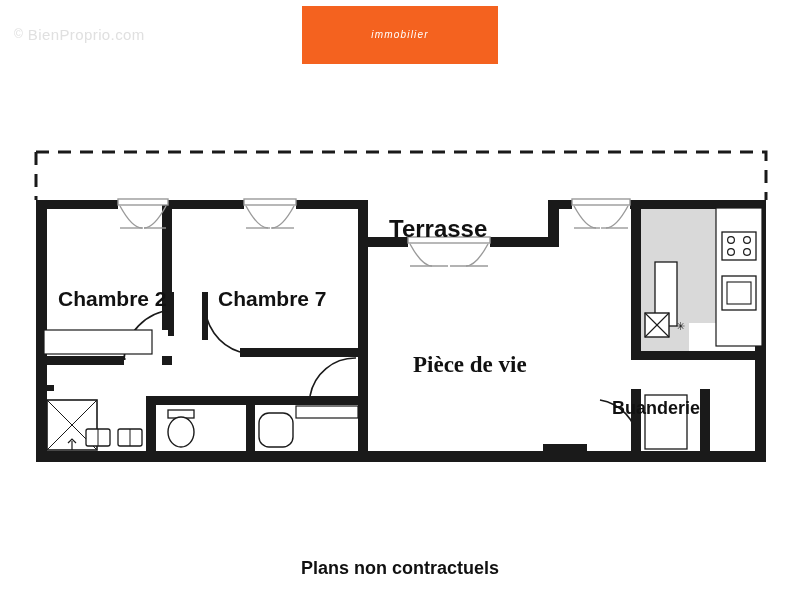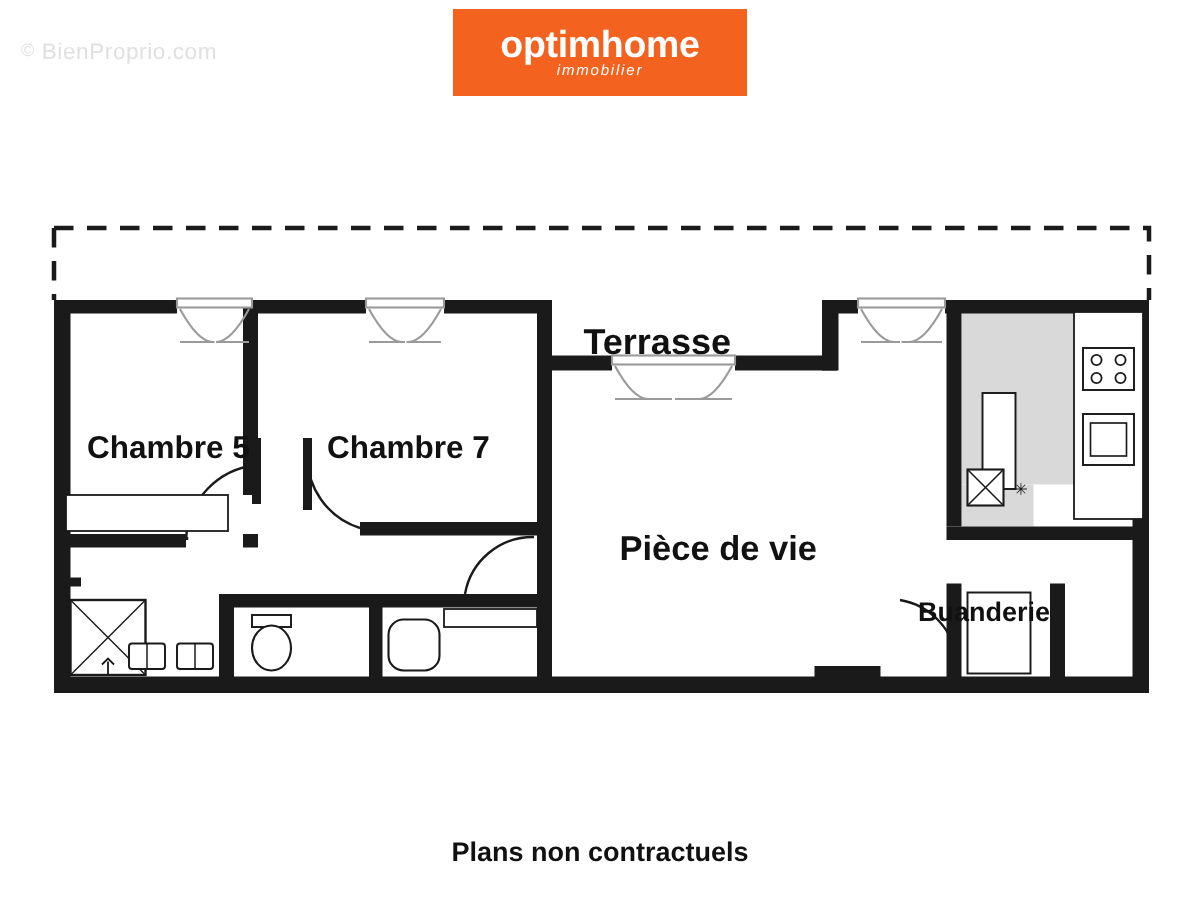--- a/index.html
+++ b/index.html
@@ -32,33 +32,32 @@
   .footer{
     position:absolute;left:0;top:558px;width:800px;text-align:center;
     font-size:18px;font-weight:bold;color:#111;
   }
   .lbl{
     position:absolute;font-weight:bold;color:#111;white-space:nowrap;margin-top:36px;
   }
   .lbl-terrasse{left:389px;top:179px;font-size:24px;}
   .lbl-ch2{left:58px;top:251px;font-size:21px;}
   .lbl-ch1{left:218px;top:251px;font-size:21px;}
-  .lbl-pdv{left:413px;top:316px;font-size:23px;}
+  .lbl-pdv{left:413px;top:316px;font-size:23px;font-family:Liberation Serif, serif;}
   .lbl-buand{left:612px;top:362px;font-size:18px;}
 </style>
 </head>
 <body>
 
 <div class="watermark">
   <span class="c">©</span>
   <span>BienProprio.com</span>
 </div>
 
 <div class="logo">
-  <div class="brand">optimhome</div>
   <div class="sub">immobilier</div>
 </div>
 
 <svg class="plan" viewBox="0 0 800 613" xmlns="http://www.w3.org/2000/svg">
 
   <g>
     <path d="M36 152 H766 V200" fill="none" stroke="#1a1a1a" stroke-width="3" stroke-dasharray="13 9"></path>
     <path d="M36 152 V200" fill="none" stroke="#1a1a1a" stroke-width="3" stroke-dasharray="13 9"></path>
   </g>
 
@@ -192,18 +191,18 @@
     <rect x="645" y="313" width="24" height="24" fill="#ffffff" stroke-width="1.4"></rect>
     <line x1="645" y1="313" x2="669" y2="337" stroke-width="1.1"></line>
     <line x1="669" y1="313" x2="645" y2="337" stroke-width="1.1"></line>
     <text x="676" y="330" font-family="'Liberation Sans', sans-serif" font-size="11" fill="#1a1a1a" stroke="none">✳</text>
 
     <rect x="645" y="395" width="42" height="54" fill="#ffffff" stroke-width="1.3"></rect>
   </g>
 </svg>
 
 <div class="lbl lbl-terrasse">Terrasse</div>
-<div class="lbl lbl-ch2">Chambre 5</div>
+<div class="lbl lbl-ch2">Chambre 2</div>
 <div class="lbl lbl-ch1">Chambre 7</div>
 <div class="lbl lbl-pdv">Pièce de vie</div>
 <div class="lbl lbl-buand">Buanderie</div>
 
 <div class="footer">Plans non contractuels</div>
 
 </body></html>

